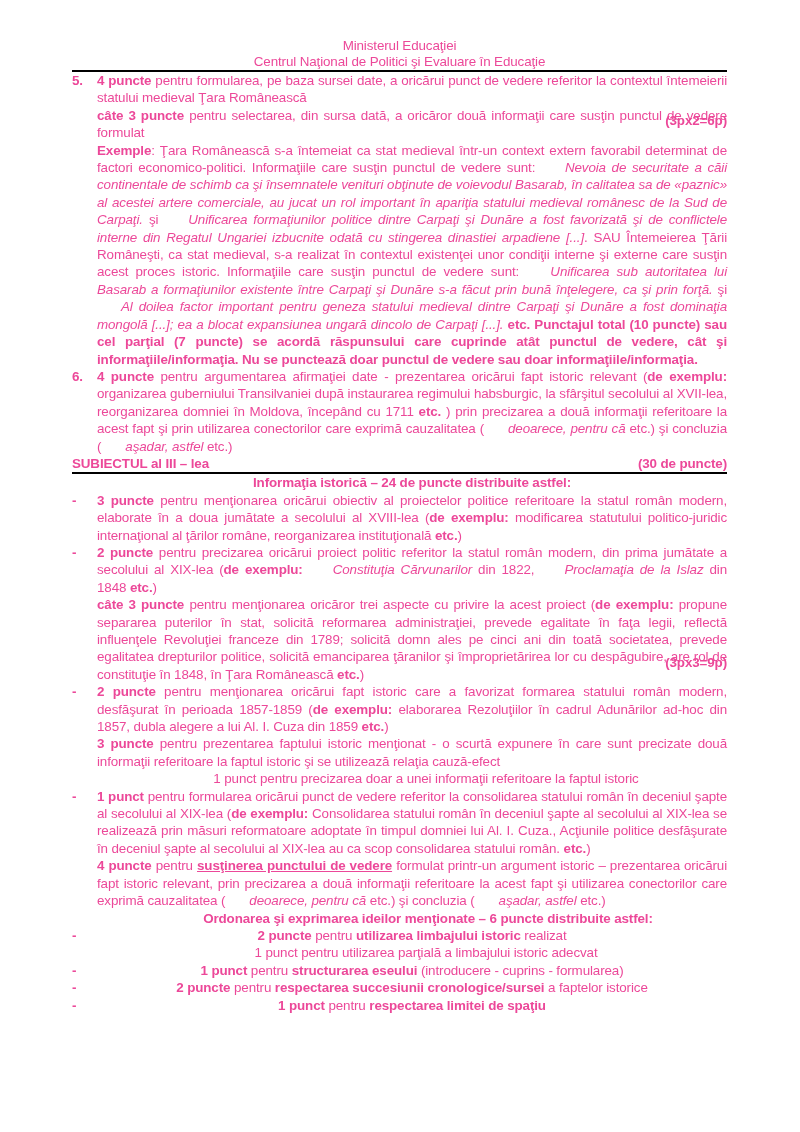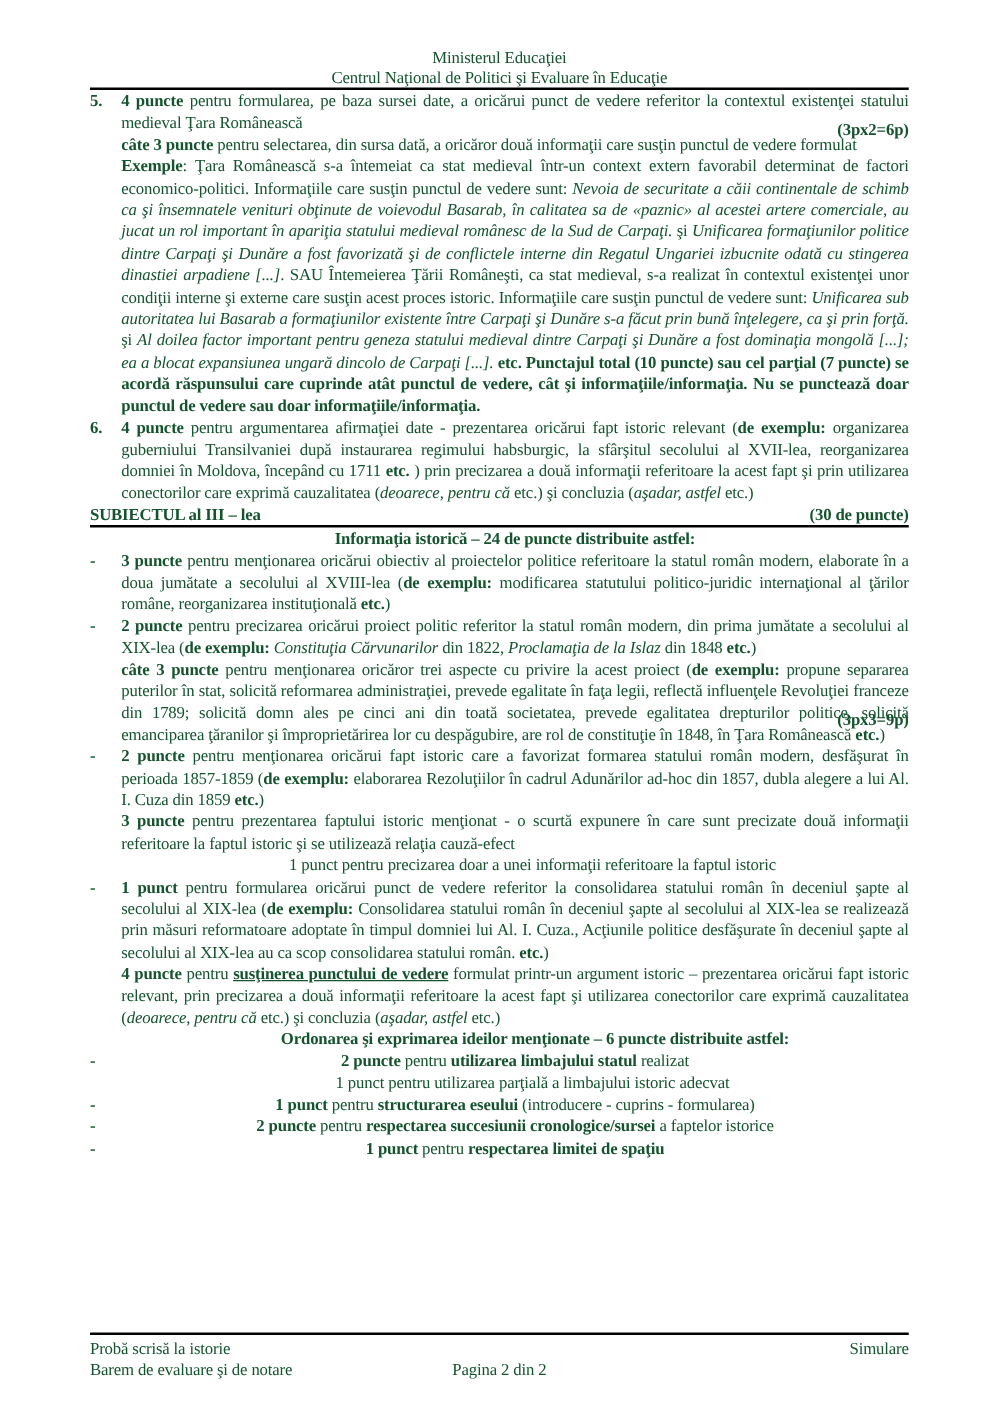--- a/index.html
+++ b/index.html
@@ -3,41 +3,41 @@
 <meta charset="utf-8">
 <style>
   html,body{margin:0;padding:0;background:#e8e8e8;}
   .page{
     position:relative;
     width:800px;height:1132px;
     margin:0 auto;
     background:#fff;
     box-sizing:border-box;
     padding:38px 73px 0 72px;
-    font-family:Liberation Serif, serif;
+    font-family:Liberation Sans, sans-serif;
     font-size:13.4px;
     line-height:17.4px;
     letter-spacing:-0.12px;
-    color:#14532d;
+    color:#ec4899;
     overflow:hidden;
   }
   .hdr{text-align:center;padding-bottom:1px;border-bottom:2px solid #000;}
   .hdr div{line-height:15.5px;}
   .item{display:flex;}
   .item .marker{flex:none;width:25px;font-weight:bold;}
   .item .dashm{flex:none;width:25px;font-weight:bold;}
   .item .body{flex:1;min-width:0;}
   .para{margin:0;text-align:justify;position:relative;}
   .para.nojust{text-align:center;}
   .sub{padding-left:28px;text-align:left;}
   .subject{display:flex;justify-content:space-between;font-weight:bold;border-bottom:2px solid #000;}
   .info-heading{padding-left:25px;font-weight:bold;}
   .ordering-heading{padding-left:57px;font-weight:bold;}
   .f-b{font-weight:bold;}
-  .f-i{font-style:italic;}
+  .f-i{font-style:italic;margin-left:24px;}
   .f-u{text-decoration:underline;}
   .f-r{position:absolute;right:0;bottom:12px;font-weight:bold;}
   .footer{
     position:absolute;left:72px;right:73px;bottom:28px;
     border-top:2px solid #000;padding-top:3px;
     font-size:13.4px;line-height:16.5px;
   }
   .frow{display:flex;}
   .frow .fl{flex:1;text-align:left;}
   .frow .fc{flex:1;text-align:center;}
@@ -49,21 +49,21 @@
 <div class="page">
 
   <div class="hdr">
     <div>Ministerul Educaţiei</div>
     <div>Centrul Naţional de Politici şi Evaluare în Educaţie</div>
   </div>
 
   <div class="item">
     <span class="marker">5.</span>
     <div class="body">
-      <p class="para"><span class="f-b">4 puncte</span><span> pentru formularea, pe baza sursei date, a oricărui punct de vedere referitor la contextul existenţei statului medieval Ţara Românească</span></p>
+      <p class="para"><span class="f-b">4 puncte</span><span> pentru formularea, pe baza sursei date, a oricărui punct de vedere referitor la contextul întemeierii statului medieval Ţara Românească</span></p>
       <p class="para"><span class="f-b">câte 3 puncte</span><span> pentru selectarea, din sursa dată, a oricăror două informaţii care susţin punctul de vedere formulat</span><span class="f-r">(3px2=6p)</span></p>
       <p class="para"><span class="f-b">Exemple</span><span>: Ţara Românească s-a întemeiat ca stat medieval într-un context extern favorabil determinat de factori economico-politici. Informaţiile care susţin punctul de vedere sunt: </span><span class="f-i">Nevoia de securitate a căii continentale de schimb ca şi însemnatele venituri obţinute de voievodul Basarab, în calitatea sa de «paznic» al acestei artere comerciale, au jucat un rol important în apariţia statului medieval românesc de la Sud de Carpaţi.</span><span> şi </span><span class="f-i">Unificarea formaţiunilor politice dintre Carpaţi şi Dunăre a fost favorizată şi de conflictele interne din Regatul Ungariei izbucnite odată cu stingerea dinastiei arpadiene [...]</span><span>. SAU Întemeierea Ţării Româneşti, ca stat medieval, s-a realizat în contextul existenţei unor condiţii interne şi externe care susţin acest proces istoric. Informaţiile care susţin punctul de vedere sunt: </span><span class="f-i">Unificarea sub autoritatea lui Basarab a formaţiunilor existente între Carpaţi şi Dunăre s-a făcut prin bună înţelegere, ca şi prin forţă.</span><span> şi </span><span class="f-i">Al doilea factor important pentru geneza statului medieval dintre Carpaţi şi Dunăre a fost dominaţia mongolă [...]; ea a blocat expansiunea ungară dincolo de Carpaţi [...].</span><span> </span><span class="f-b">etc. Punctajul total (10 puncte) sau cel parţial (7 puncte) se acordă răspunsului care cuprinde atât punctul de vedere, cât şi informaţiile/informaţia. Nu se punctează doar punctul de vedere sau doar informaţiile/informaţia.</span></p>
     </div>
   </div>
 
   <div class="item">
     <span class="marker">6.</span>
     <div class="body">
       <p class="para"><span class="f-b">4 puncte</span><span> pentru argumentarea afirmaţiei date - prezentarea oricărui fapt istoric relevant (</span><span class="f-b">de exemplu:</span><span> organizarea guberniului Transilvaniei după instaurarea regimului habsburgic, la sfârşitul secolului al XVII-lea, reorganizarea domniei în Moldova, începând cu 1711 </span><span class="f-b">etc.</span><span> ) prin precizarea a două informaţii referitoare la acest fapt şi prin utilizarea conectorilor care exprimă cauzalitatea (</span><span class="f-i">deoarece, pentru că</span><span> etc.) şi concluzia (</span><span class="f-i">aşadar, astfel</span><span> etc.)</span></p>
     </div>
@@ -106,21 +106,21 @@
       <p class="para"><span class="f-b">1 punct</span><span> pentru formularea oricărui punct de vedere referitor la consolidarea statului român în deceniul şapte al secolului al XIX-lea (</span><span class="f-b">de exemplu:</span><span> Consolidarea statului român în deceniul şapte al secolului al XIX-lea se realizează prin măsuri reformatoare adoptate în timpul domniei lui Al. I. Cuza., Acţiunile politice desfăşurate în deceniul şapte al secolului al XIX-lea au ca scop consolidarea statului român. </span><span class="f-b">etc.</span><span>)</span></p>
       <p class="para"><span class="f-b">4 puncte</span><span> pentru </span><span class="f-b f-u">susţinerea punctului de vedere</span><span> formulat printr-un argument istoric – prezentarea oricărui fapt istoric relevant, prin precizarea a două informaţii referitoare la acest fapt şi utilizarea conectorilor care exprimă cauzalitatea (</span><span class="f-i">deoarece, pentru că</span><span> etc.) şi concluzia (</span><span class="f-i">aşadar, astfel</span><span> etc.)</span></p>
     </div>
   </div>
 
   <p class="para nojust ordering-heading"><span class="f-b">Ordonarea şi exprimarea ideilor menţionate – 6 puncte distribuite astfel:</span></p>
 
   <div class="item">
     <span class="dashm">-</span>
     <div class="body">
-      <p class="para nojust"><span class="f-b">2 puncte</span><span> pentru </span><span class="f-b">utilizarea limbajului statul</span><span> realizat</span></p>
+      <p class="para nojust"><span class="f-b">2 puncte</span><span> pentru </span><span class="f-b">utilizarea limbajului istoric</span><span> realizat</span></p>
       <p class="para nojust sub"><span>1 punct pentru utilizarea parţială a limbajului istoric adecvat</span></p>
     </div>
   </div>
 
   <div class="item">
     <span class="dashm">-</span>
     <div class="body">
       <p class="para nojust"><span class="f-b">1 punct</span><span> pentru </span><span class="f-b">structurarea eseului</span><span> (introducere - cuprins - formularea)</span></p>
     </div>
   </div>
@@ -132,26 +132,14 @@
     </div>
   </div>
 
   <div class="item">
     <span class="dashm">-</span>
     <div class="body">
       <p class="para nojust"><span class="f-b">1 punct</span><span> pentru </span><span class="f-b">respectarea limitei de spaţiu</span></p>
     </div>
   </div>
 
-  <div class="footer">
-    <div class="frow">
-      <span class="fl">Probă scrisă la istorie</span>
-      <span class="fc"></span>
-      <span class="fr">Simulare</span>
-    </div>
-    <div class="frow">
-      <span class="fl">Barem de evaluare şi de notare</span>
-      <span class="fc">Pagina 2 din 2</span>
-      <span class="fr"></span>
-    </div>
-  </div>
 
 </div>
 
 </body></html>

